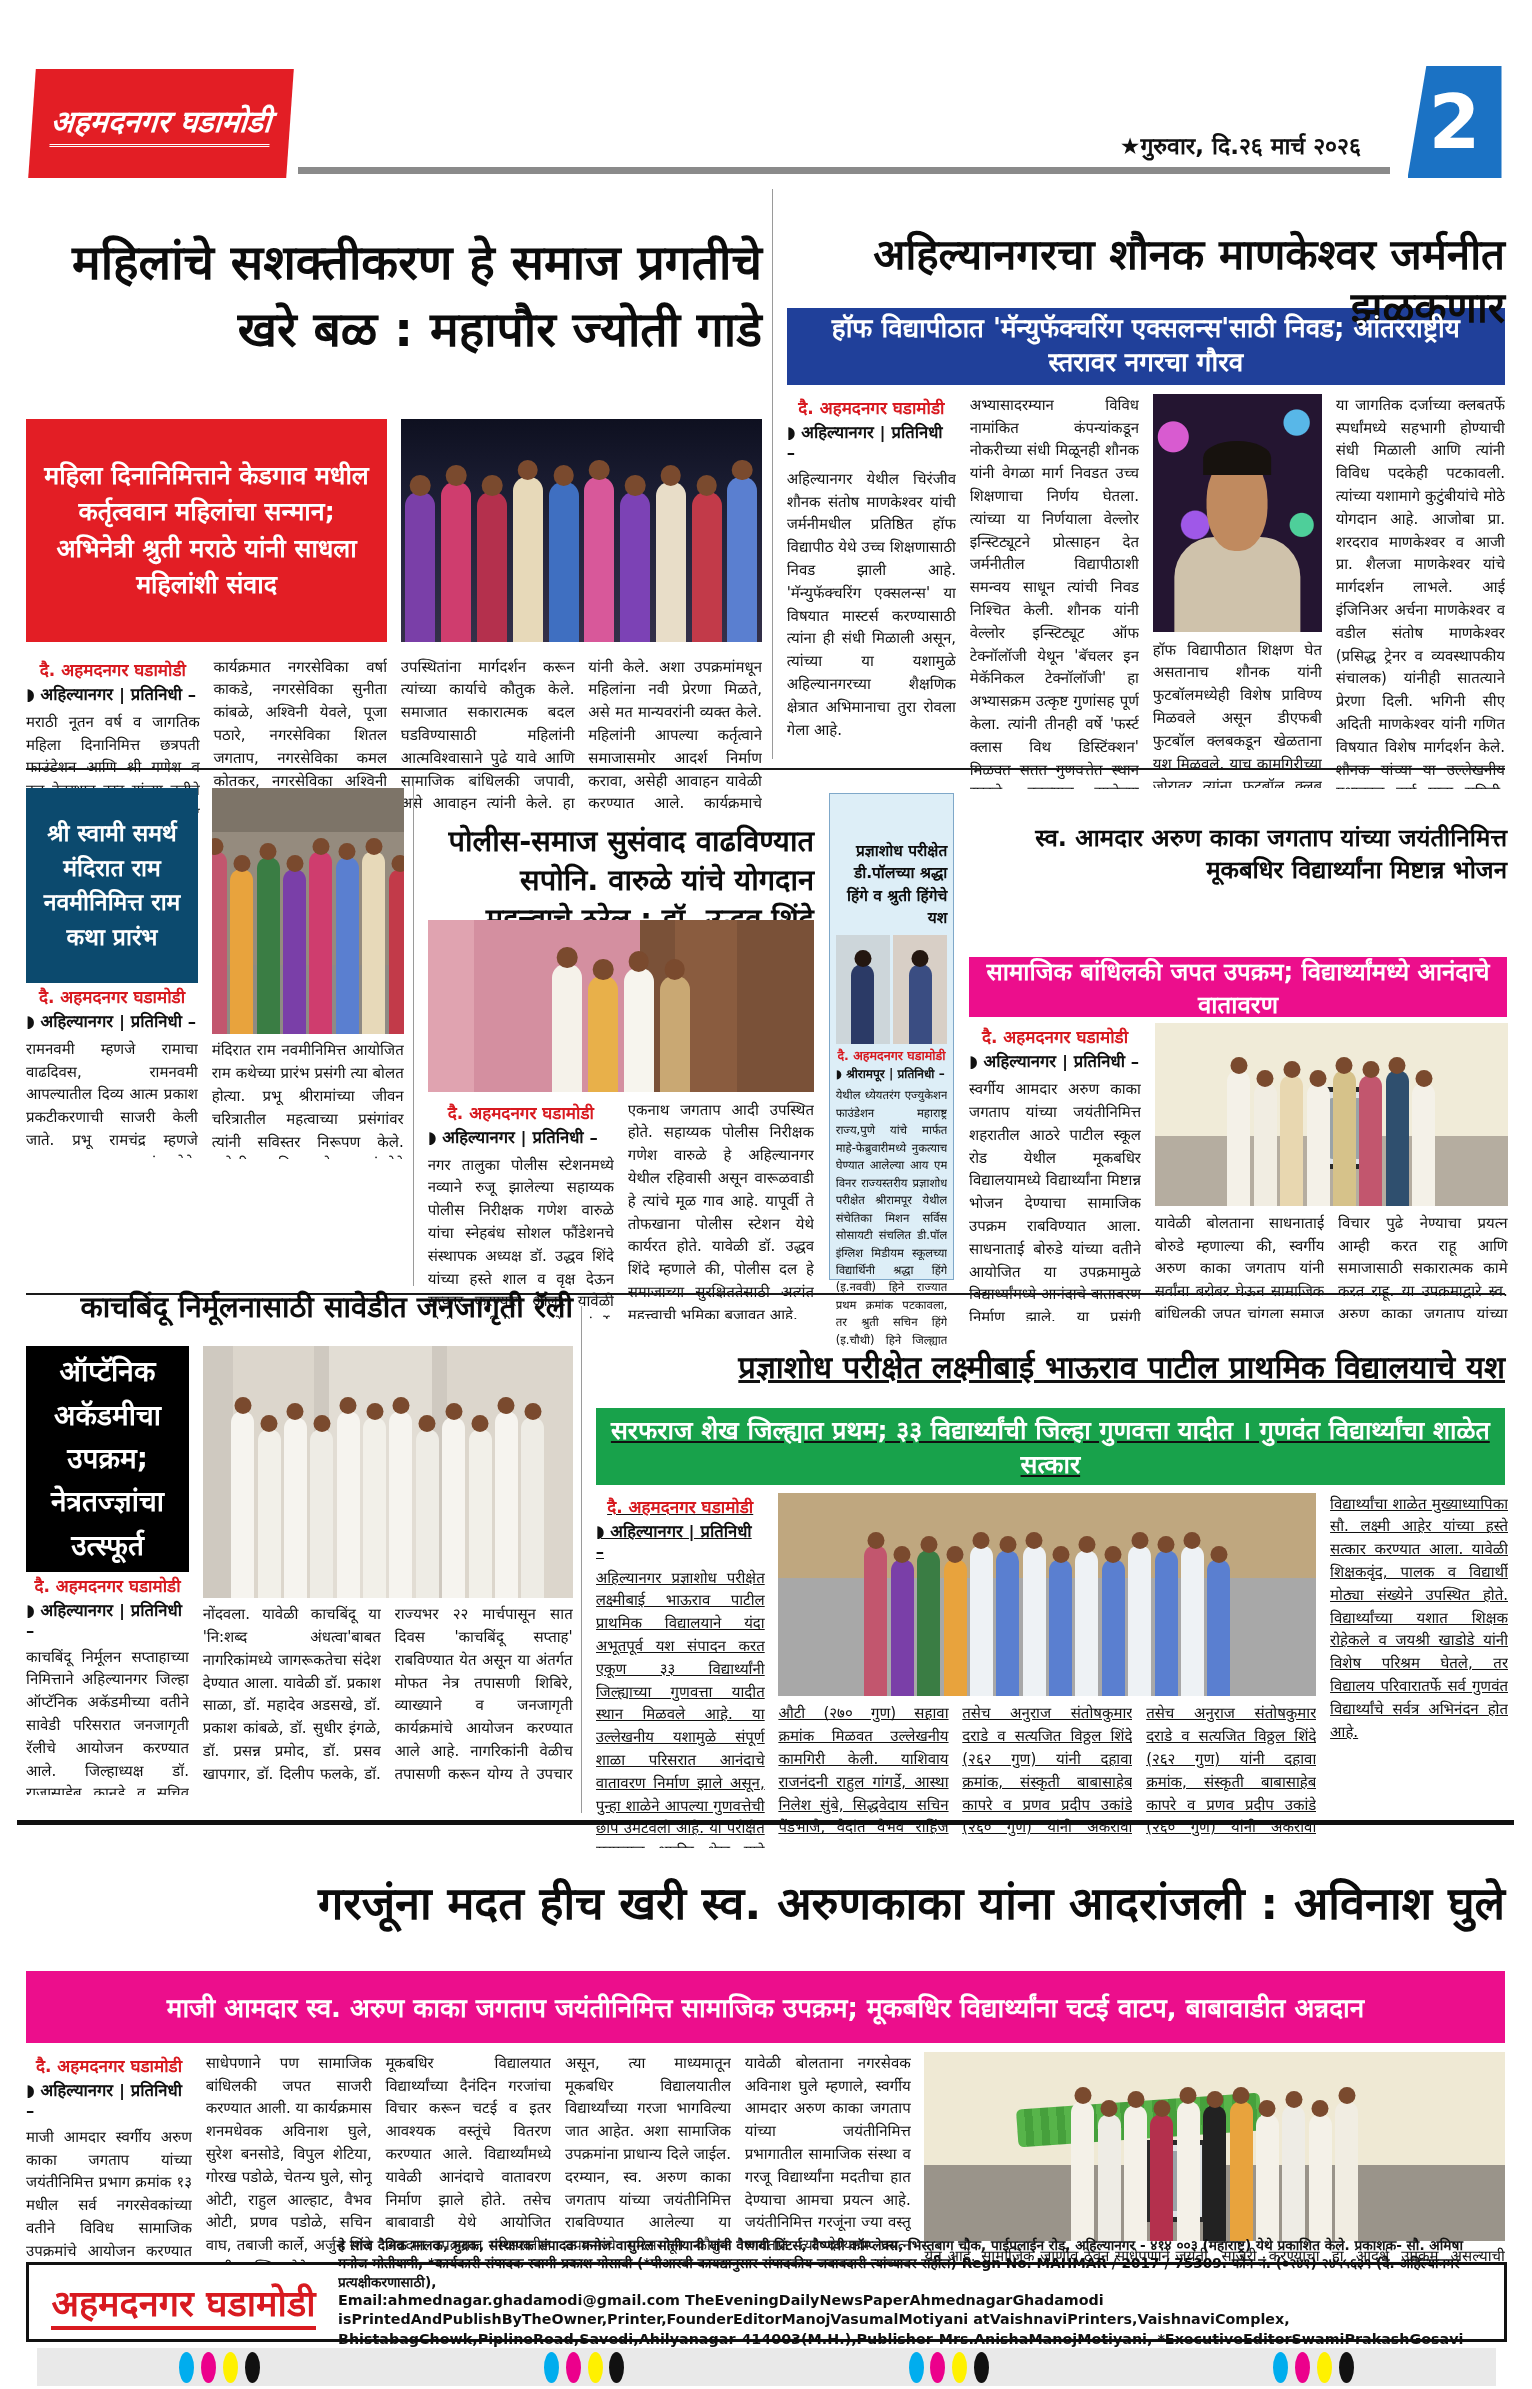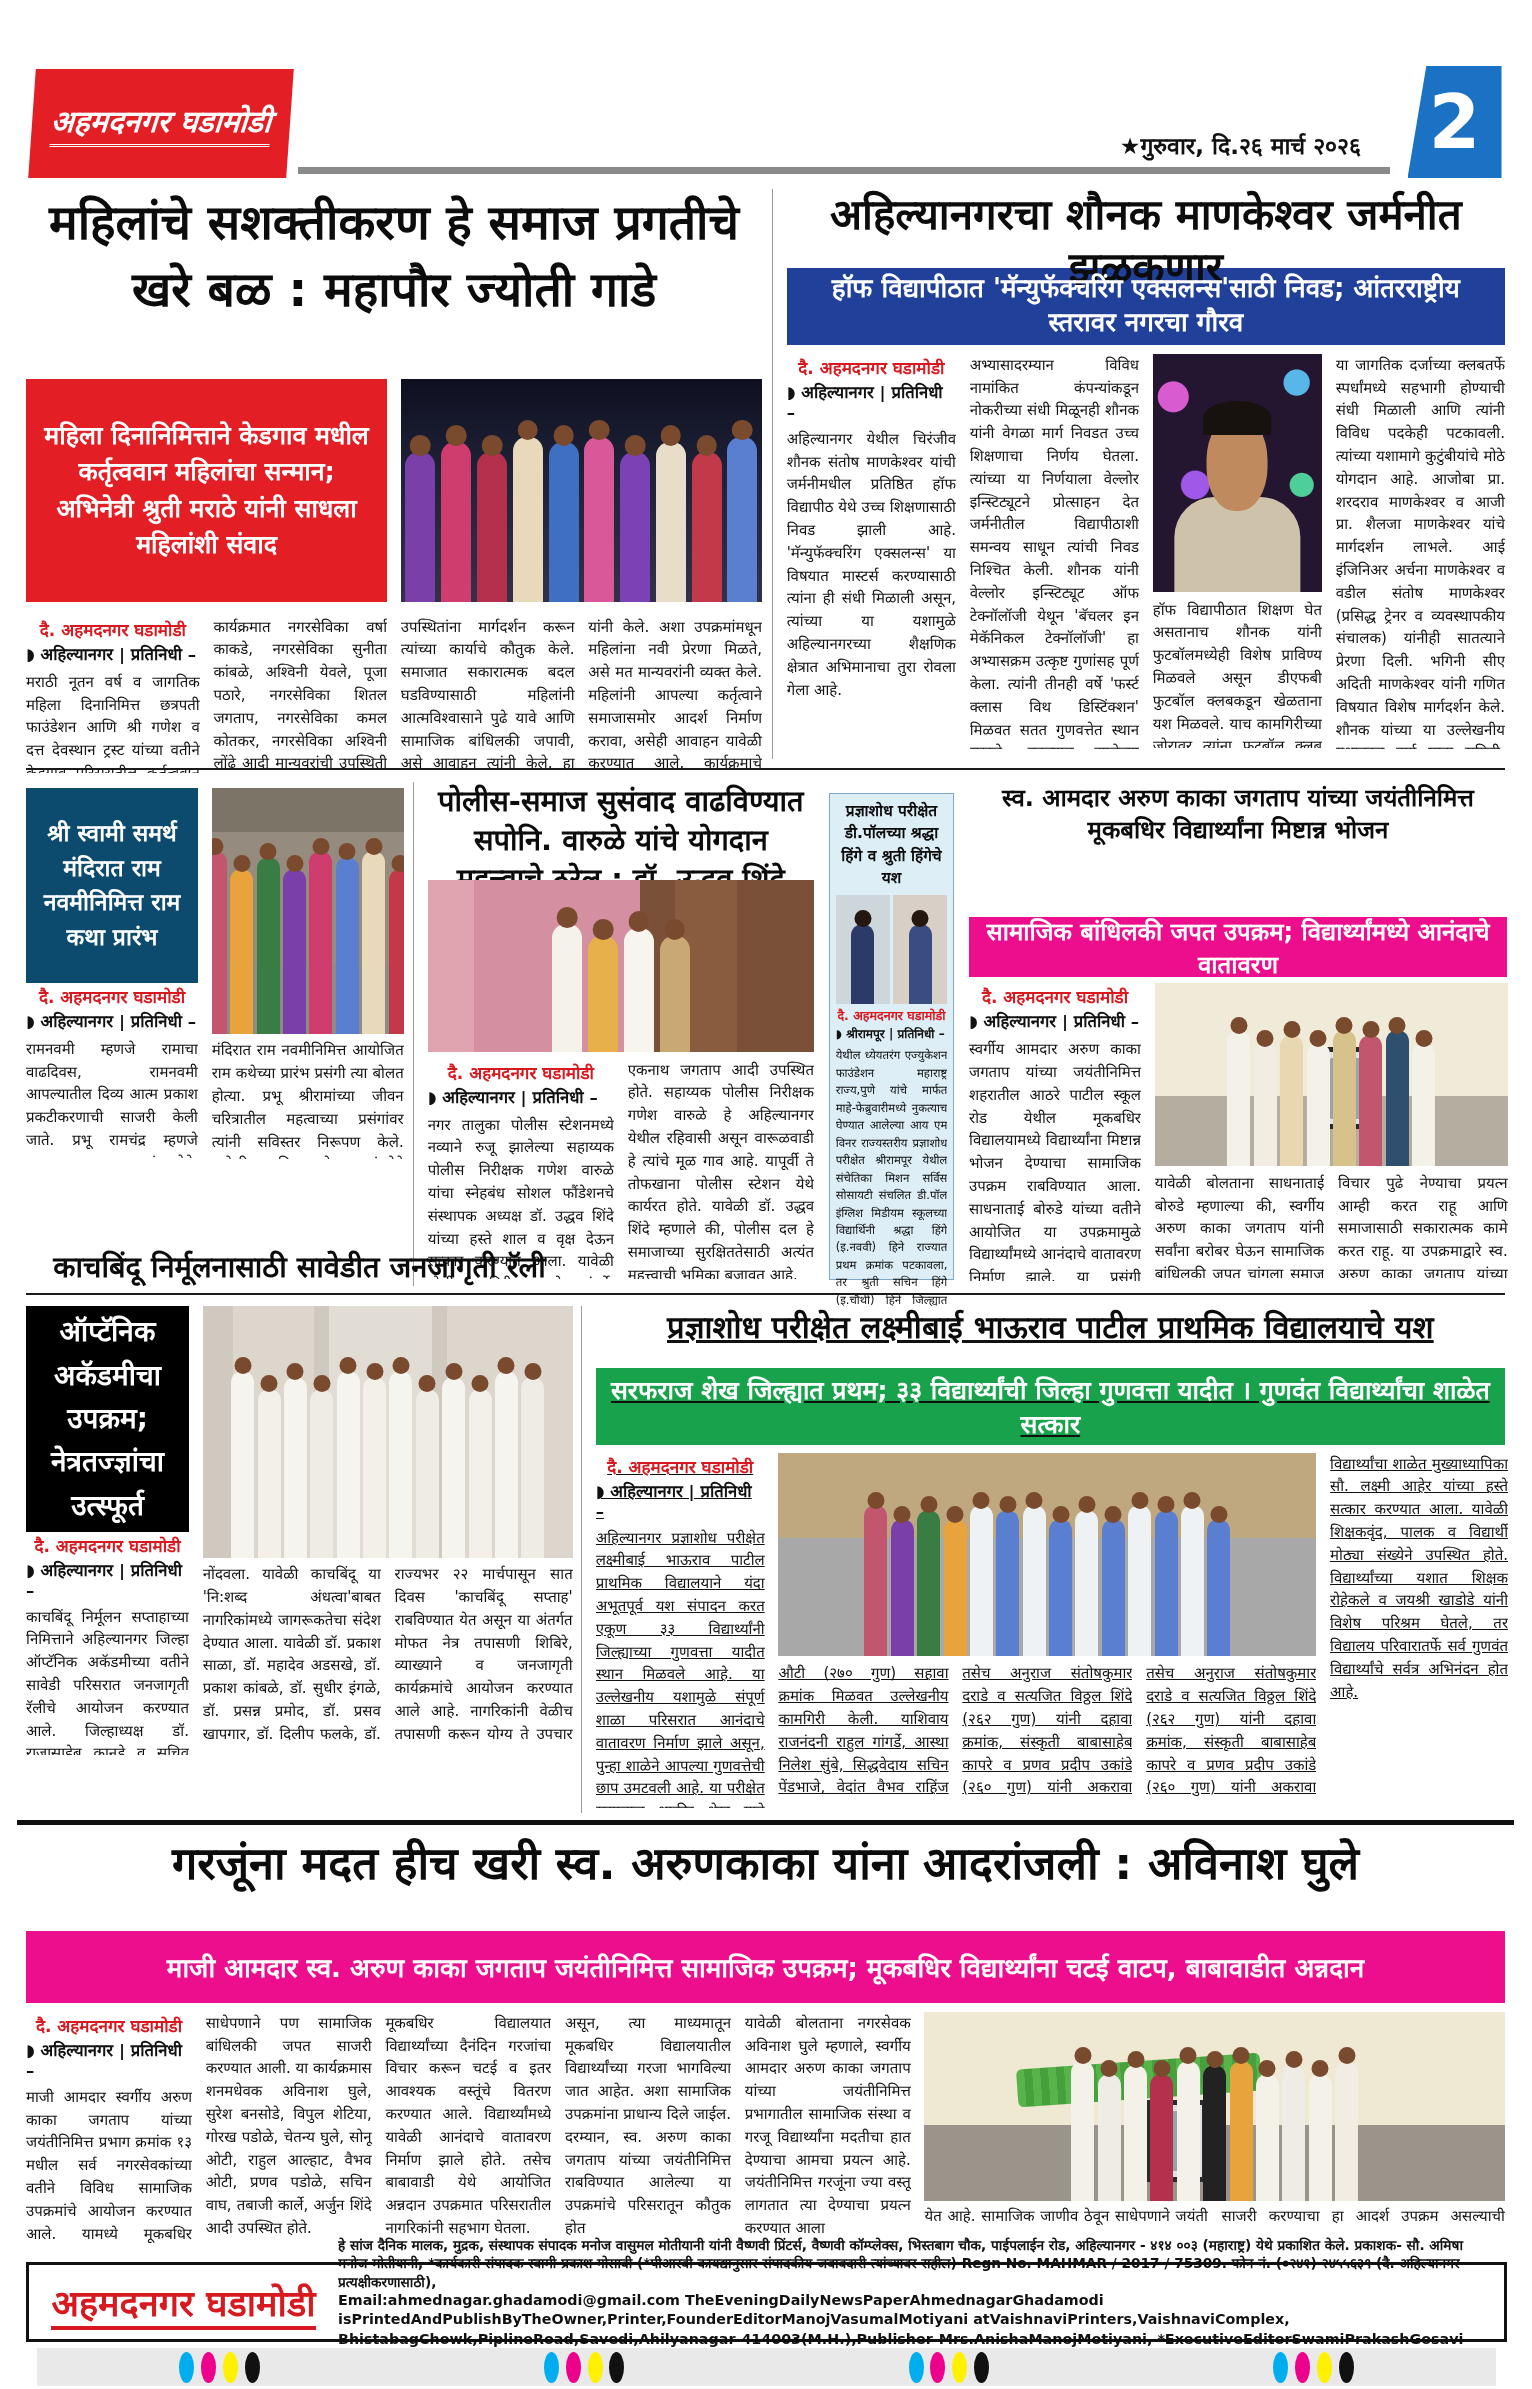--- a/index.html
+++ b/index.html
@@ -9,21 +9,21 @@
   .logo-box{position:absolute;left:31.5px;top:69px;width:258px;height:109px;background:#e31e25;
             transform:skewX(-4deg);display:flex;align-items:center;justify-content:center;}
   .logo-box span{color:#fff;font-weight:bold;font-style:italic;font-size:30px;
                  border-bottom:3.4px double #fff;padding-bottom:3.4px;white-space:nowrap;}
   .date-line{position:absolute;right:172px;top:129px;font-weight:bold;font-size:23px;white-space:nowrap;}
   .page-num{position:absolute;right:31.5px;top:66px;width:94px;height:112px;background:#1b72c4;
             clip-path:polygon(20% 0,100% 0,100% 100%,0 100%);color:#fff;font-weight:bold;
             font-size:74px;display:flex;align-items:center;justify-content:center;}
   .header-rule{position:absolute;left:298px;right:143px;top:167px;height:6.9px;background:#8a8a8a;}
   
-  .hl{font-weight:800;color:#0c0c0c;text-align:center;line-height:1.4;}
+  .hl{font-weight:800;color:#0c0c0c;text-align:right;line-height:1.4;margin-top:40px;}
   .credit{color:#d81a20;font-weight:bold;font-size:17px;text-align:center;margin:2.3px 0 1.1px;}
   .dateline{font-weight:bold;font-size:16.6px;margin:1.1px 0 5.7px;}
   .txt{font-size:15px;line-height:1.52;text-align:justify;overflow:hidden;}
   .banner{color:#fff;font-weight:bold;display:flex;align-items:center;justify-content:center;
           text-align:center;overflow:hidden;}
   .sidebox{color:#fff;font-weight:bold;text-align:center;display:flex;align-items:center;
            justify-content:center;overflow:hidden;}
   .hr{position:absolute;height:2.3px;background:#1a1a1a;}
   .hr-thick{position:absolute;height:4.6px;background:#111;}
   

